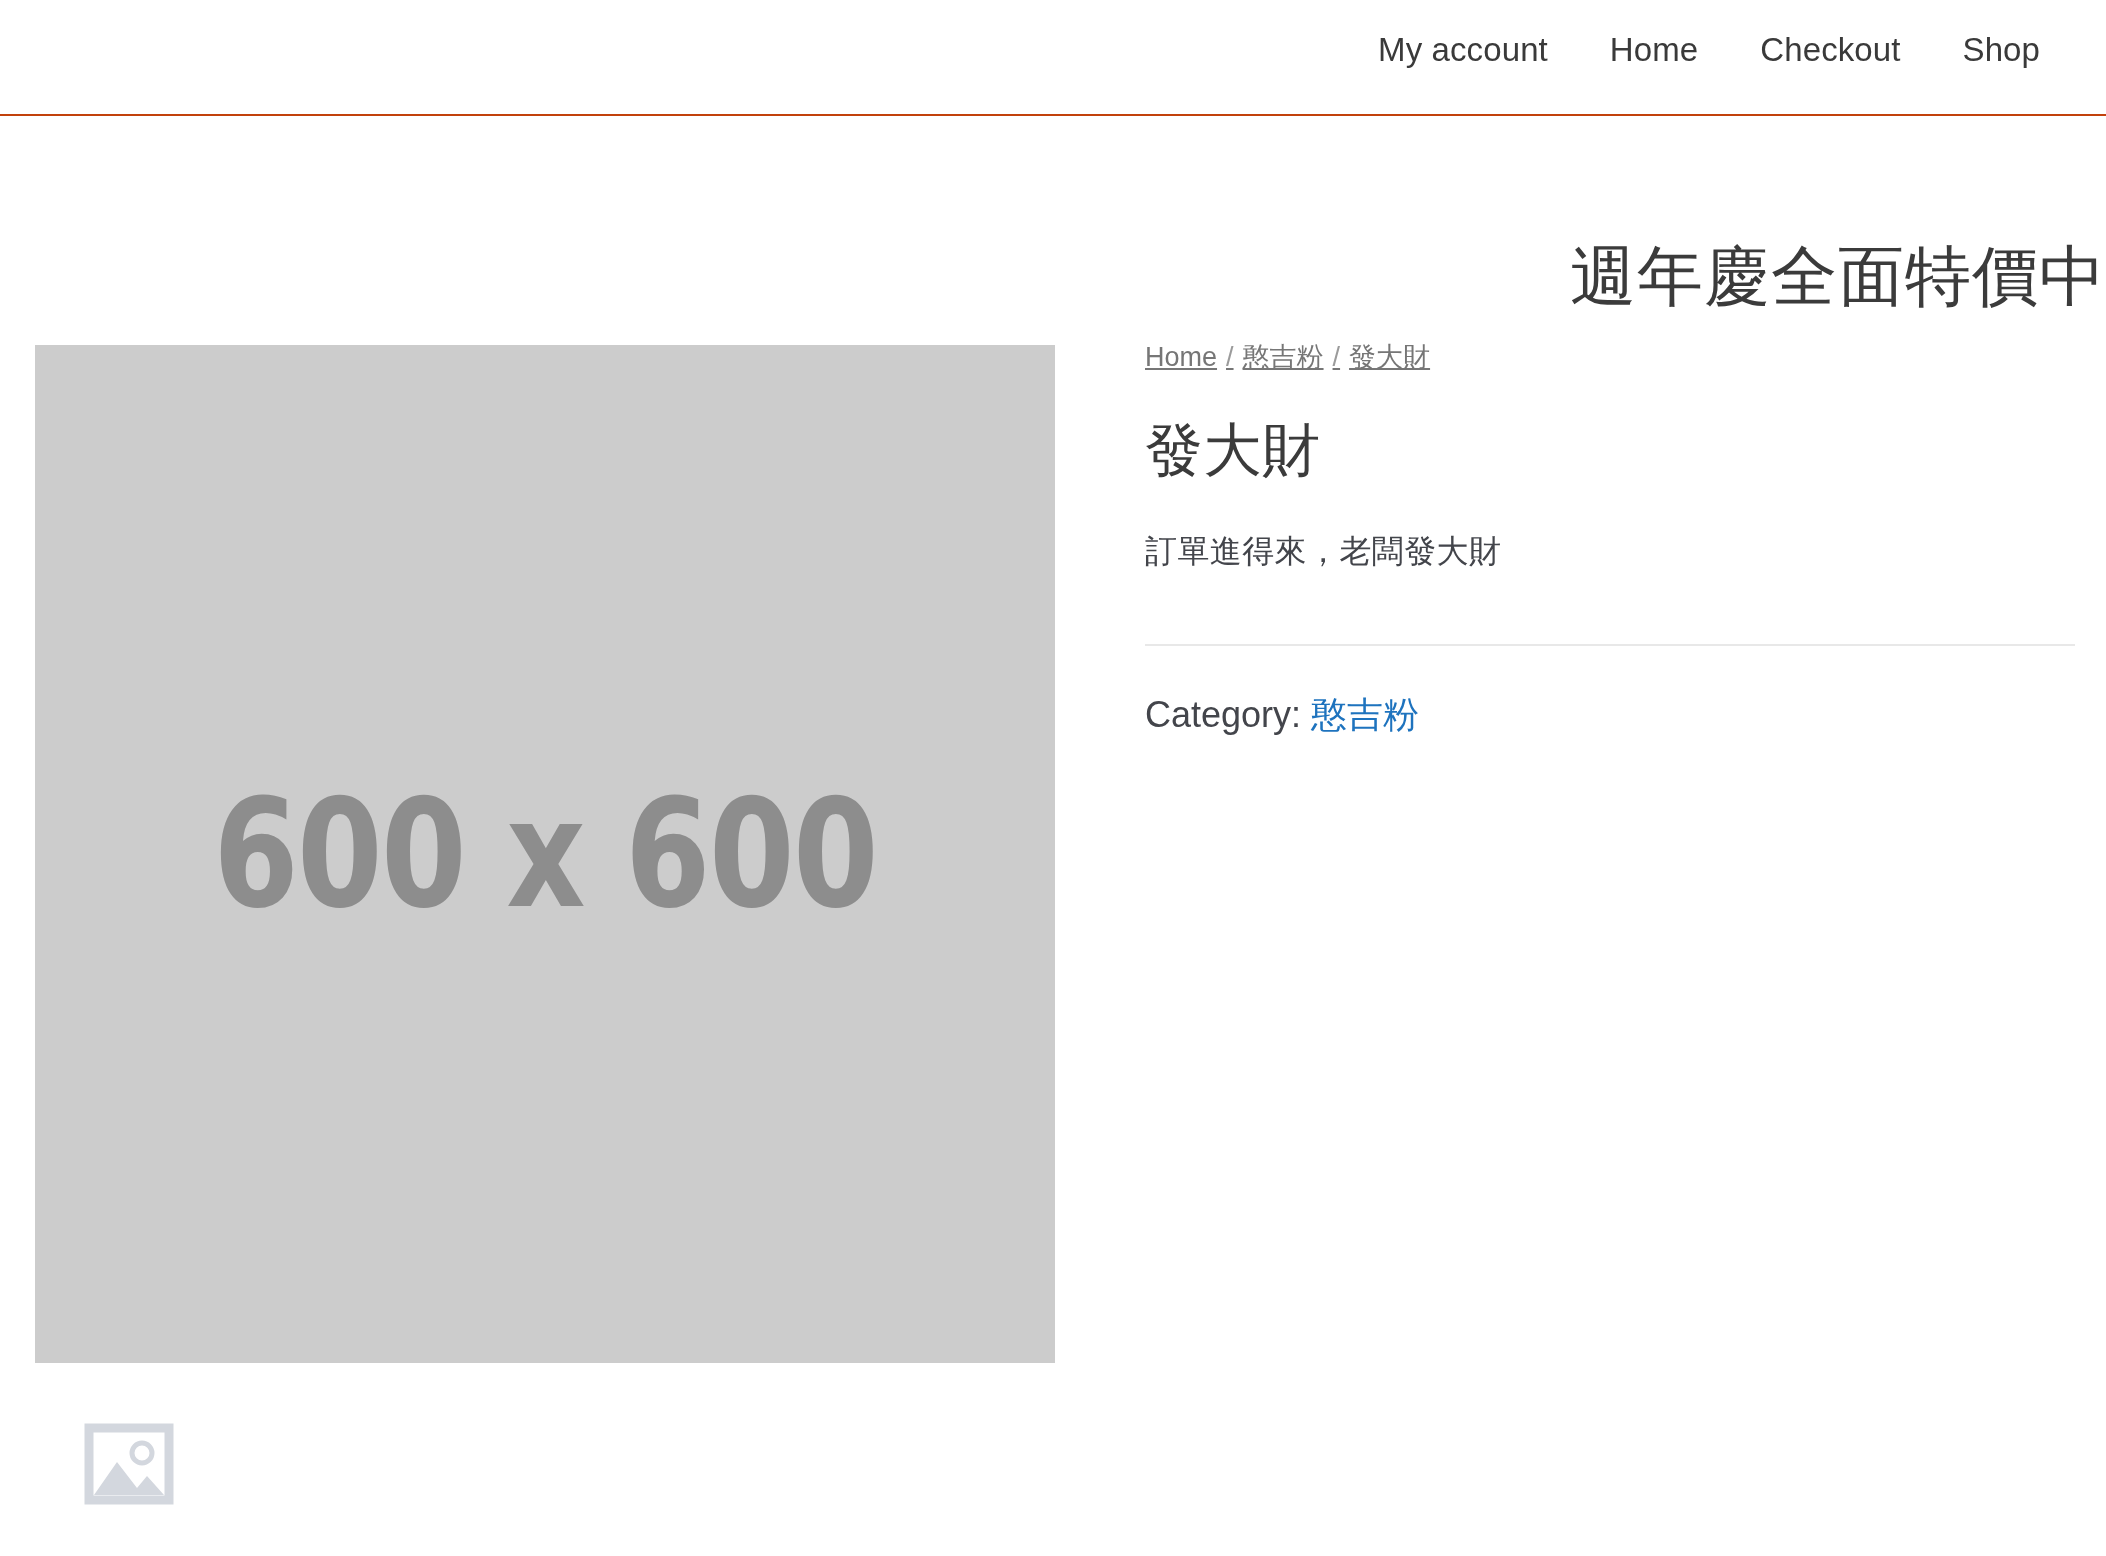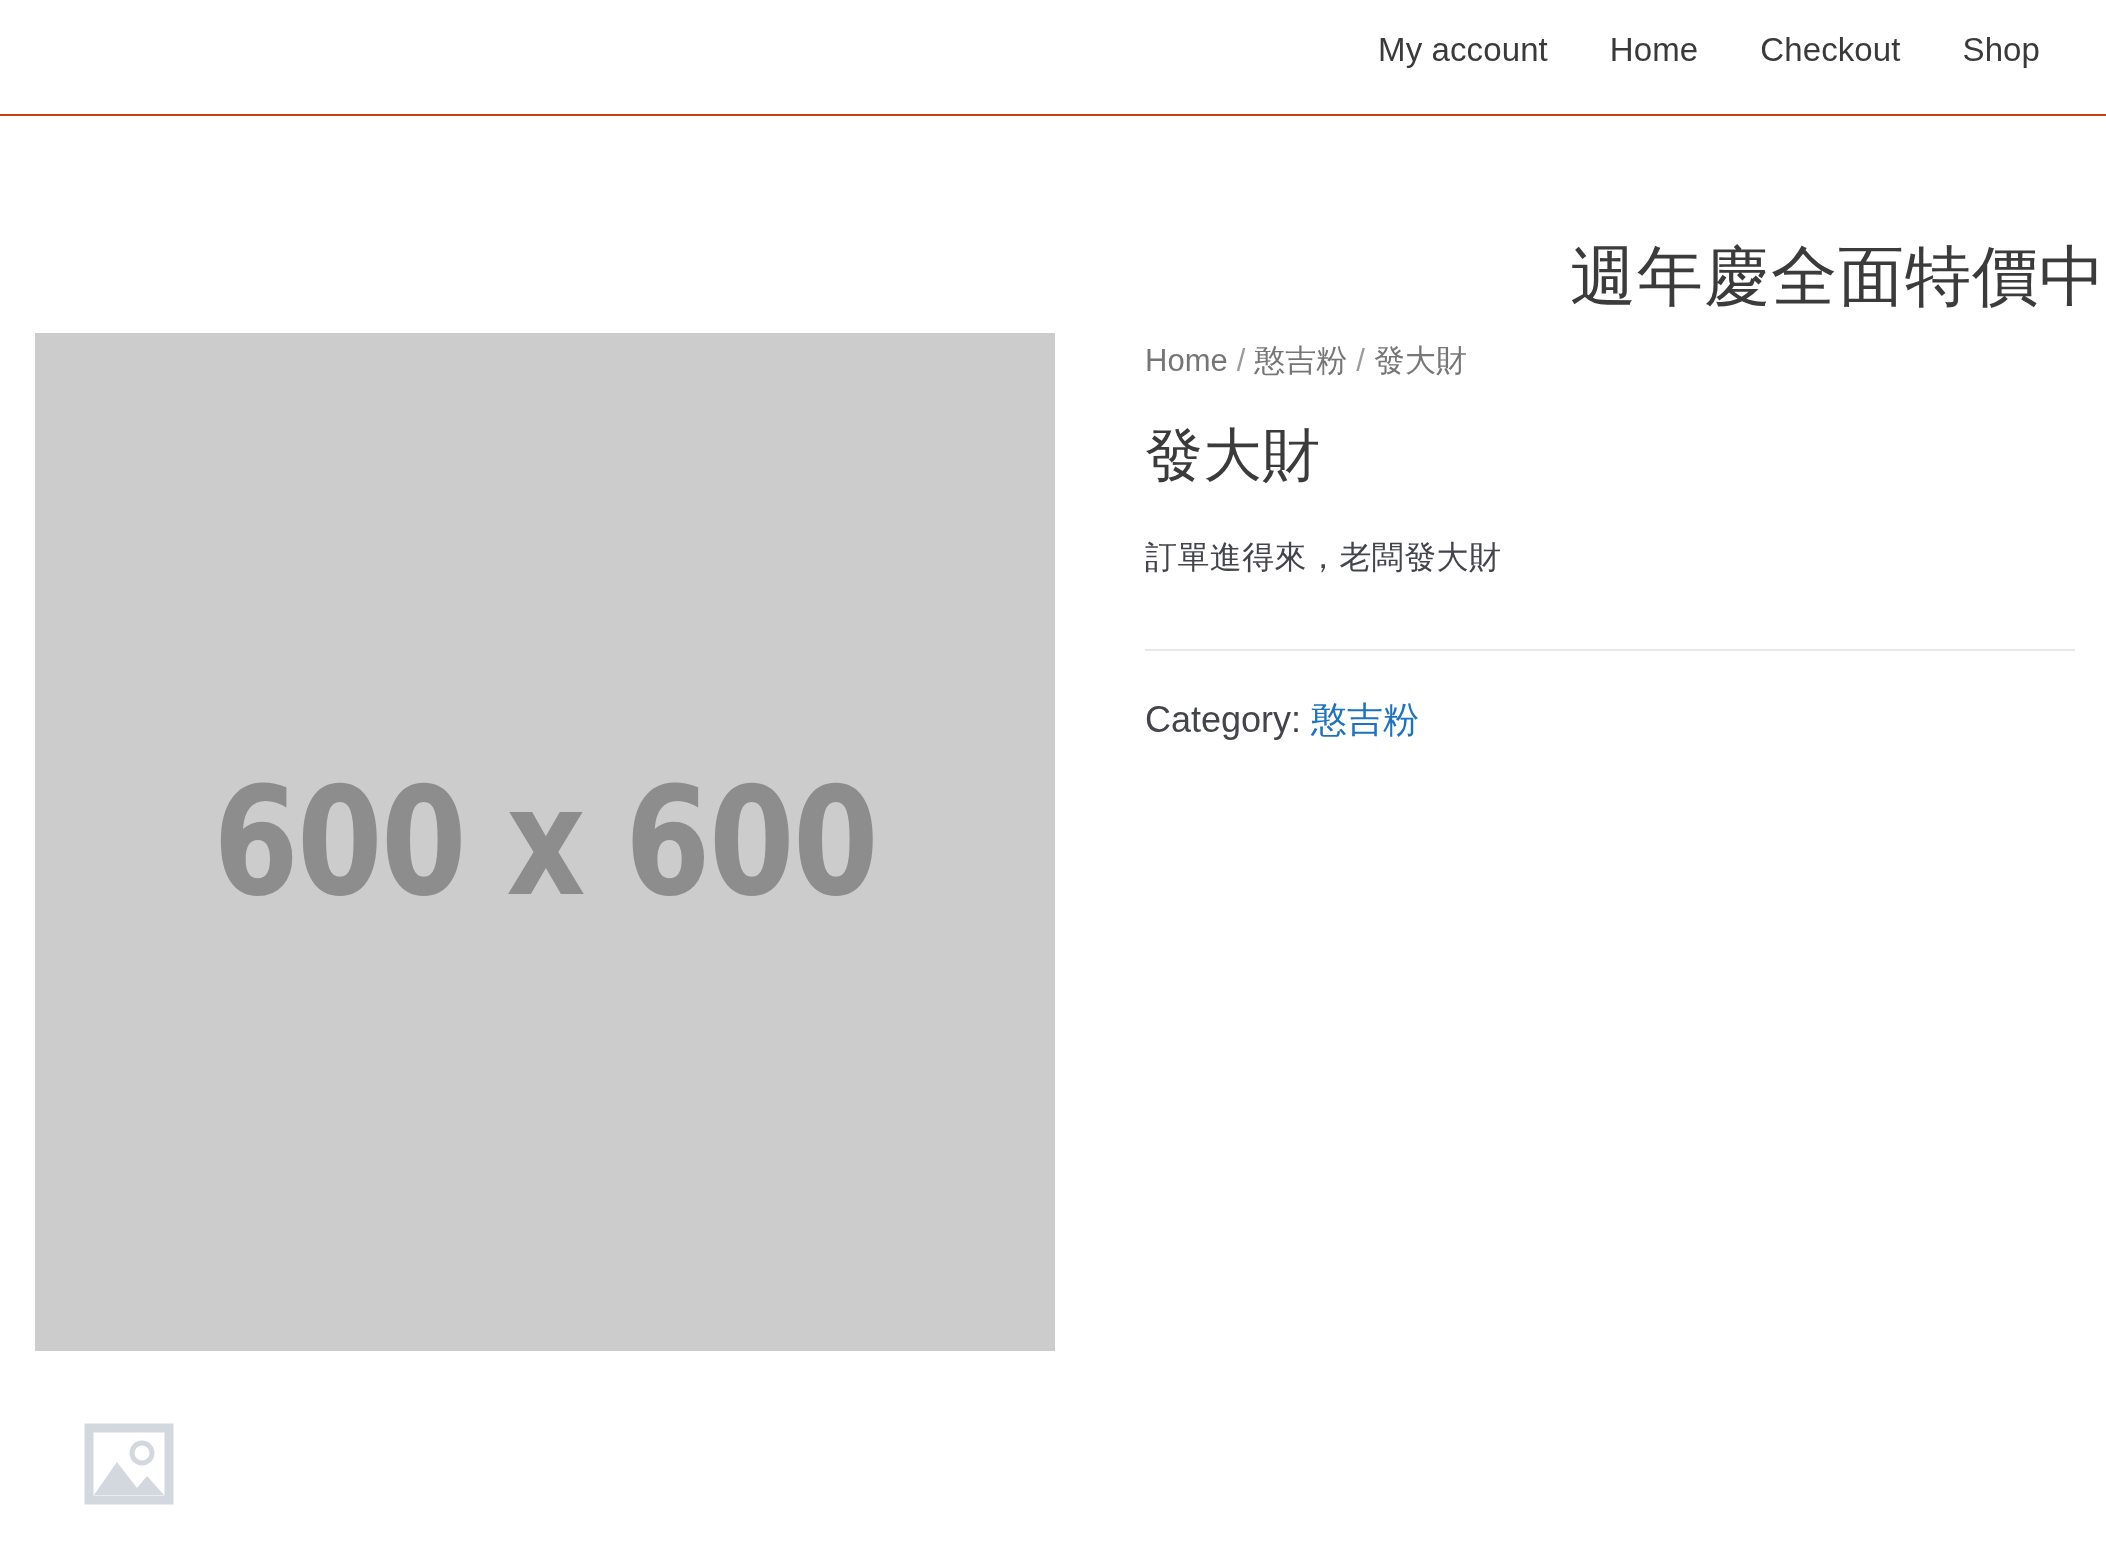--- a/index.html
+++ b/index.html
@@ -73,21 +73,21 @@
     top: 333px;
     left: 0;
     width: 2106px;
     height: 1223px;
   }
 
   
   .product-gallery {
     position: absolute;
     left: 35px;
-    top: 0;
+    top: 12px;
     width: 1020px;
   }
   .gallery-main {
     width: 1020px;
     height: 1018px;
     background: #cccccc;
     position: relative;
     overflow: hidden;
     cursor: zoom-in;
   }
@@ -126,25 +126,26 @@
   .thumb svg { display: block; width: 92px; height: 92px; }
 
   
   .product-summary {
     position: absolute;
     left: 1145px;
     top: 0;
     width: 930px;
   }
   .breadcrumb {
-    font-size: 31px;
+    font-size: 27px;
     line-height: 1.4;
     color: #767676;
     margin: 6px 0 16px 0;
     white-space: nowrap;
+    text-decoration: underline;
   }
   .breadcrumb a {
     color: #767676;
     text-decoration: none;
     cursor: pointer;
   }
   .breadcrumb .sep {
     margin: 0 9px;
     color: #9b9b9b;
   }

